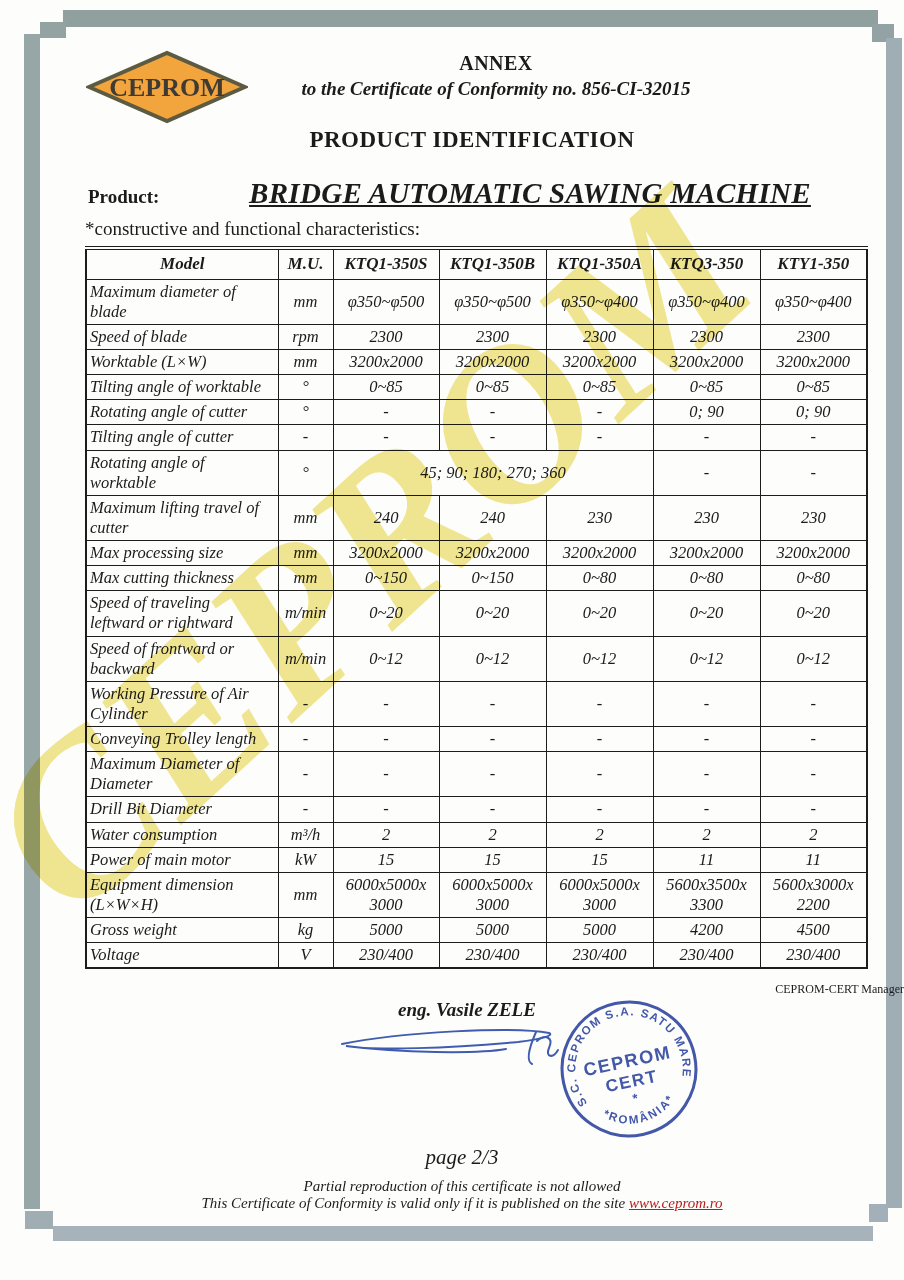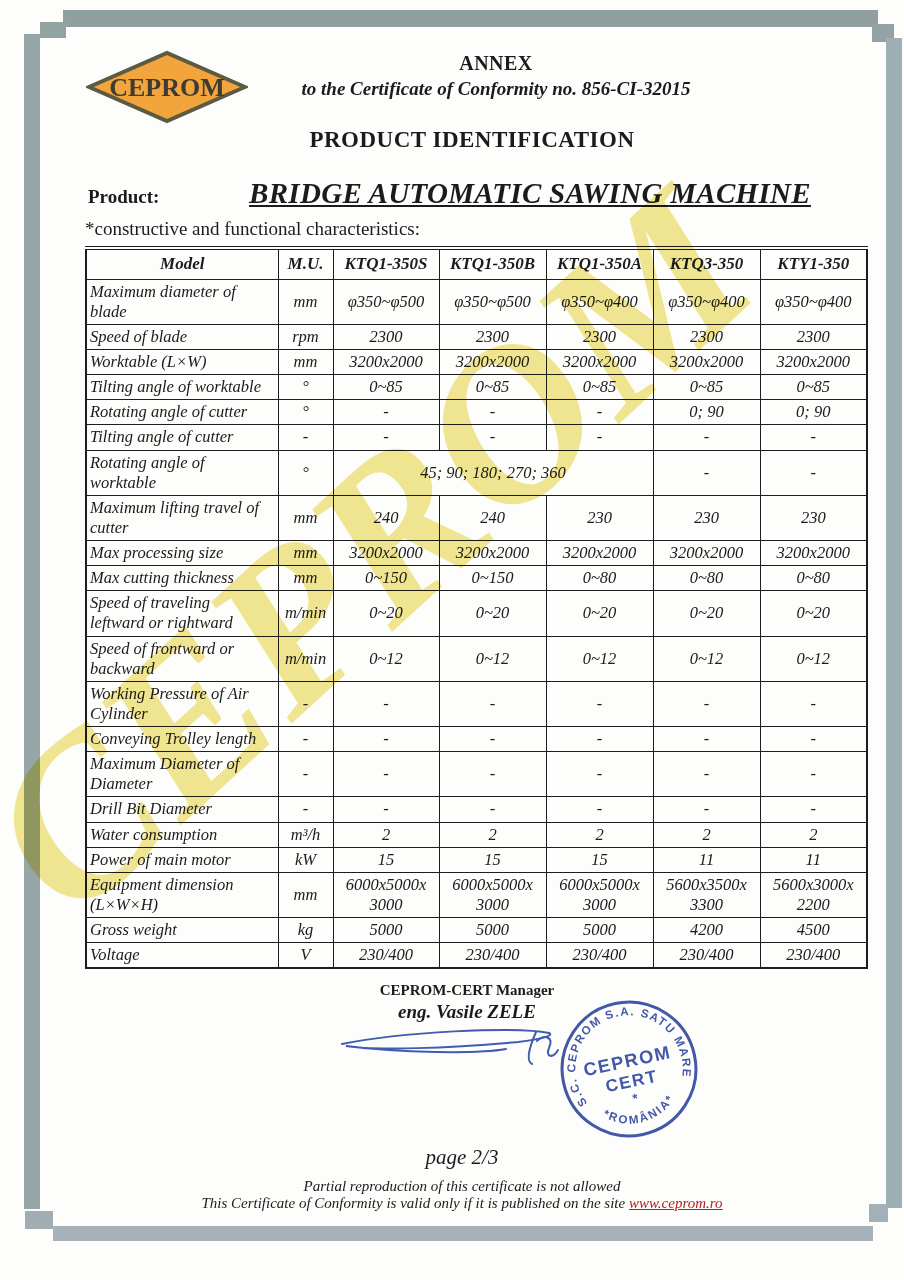--- a/index.html
+++ b/index.html
@@ -38,21 +38,21 @@
   td.lbl{text-align:left;padding-left:4px;font-size:15.5px;white-space:pre-line;margin-left:8px;}
   td.mu,td.val{text-align:center;white-space:pre-line;}
 
   .watermark{position:absolute;left:100px;top:725px;height:230px;line-height:230px;
              transform-origin:0 100%;transform:rotate(-42.5deg);
              font-family:"Liberation Serif",serif;font-weight:bold;font-style:italic;
              font-size:220px;color:#f0e383;opacity:.88;mix-blend-mode:multiply;
              white-space:nowrap;z-index:5;pointer-events:none;letter-spacing:2px;}
 
   .mgr{position:absolute;left:30px;right:0;top:982px;text-align:center;z-index:2;}
-  .mgr-role{font-weight:bold;font-size:15px;}
+  .mgr-role{font-weight:normal;font-size:12px;text-align:right;}
   .mgr-name{font-weight:bold;font-style:italic;font-size:19px;margin-top:2px;}
 
   .sig{position:absolute;left:330px;top:1012px;z-index:3;}
   .stamp-wrap{position:absolute;left:553px;top:993px;width:152px;height:152px;
               transform:rotate(-12deg);z-index:3;}
   .stamp-wrap svg text{font-family:"Liberation Sans",sans-serif;fill:#4358a8;}
 
   .footer{position:absolute;left:40px;right:20px;top:1145px;text-align:center;z-index:2;}
   .page-num{font-style:italic;font-size:21px;}
   .notice{font-style:italic;font-size:15px;line-height:1.15;margin-top:8px;}

